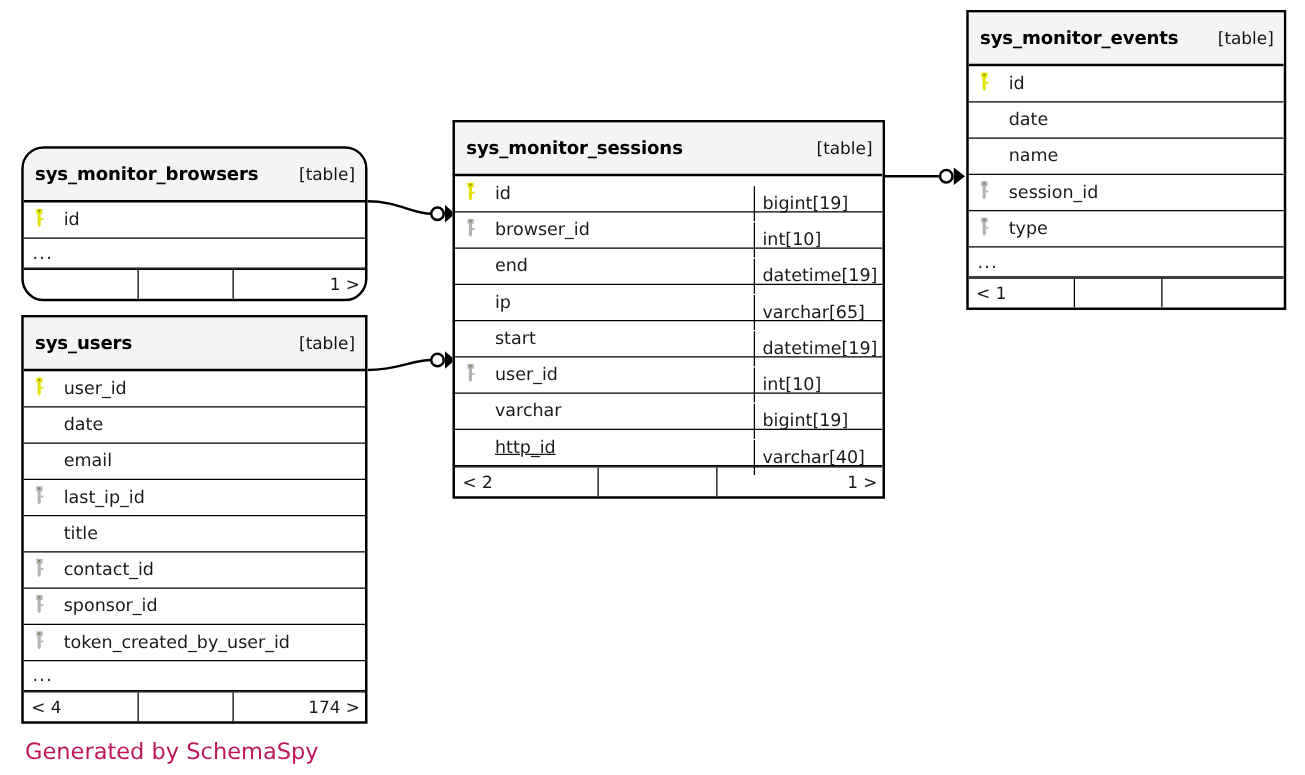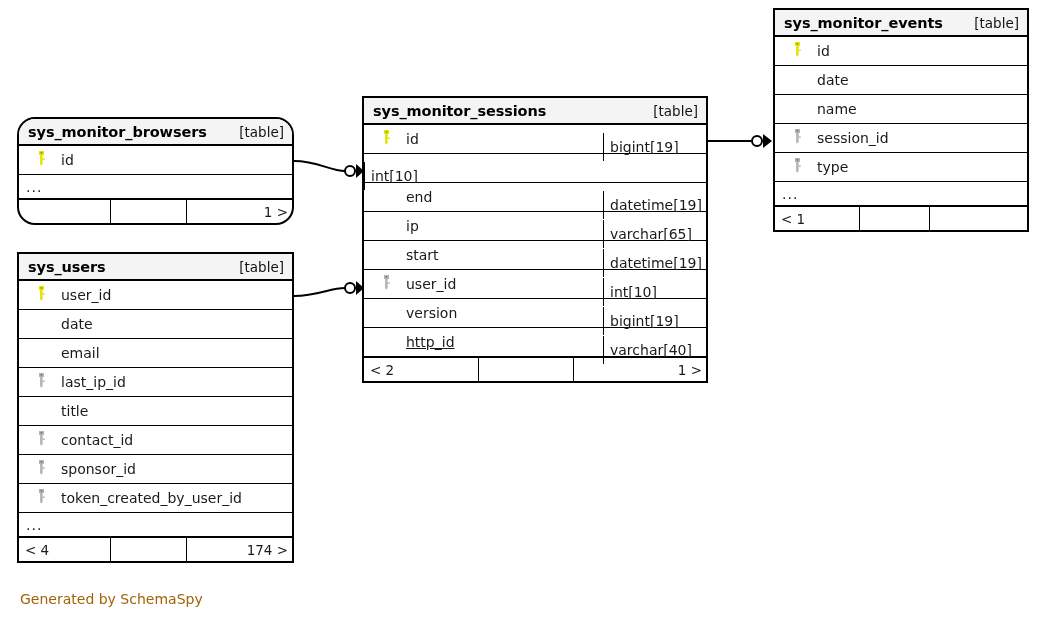--- a/index.html
+++ b/index.html
@@ -16,21 +16,21 @@
     position:absolute;
     border:2px solid #000000;
     background:#ffffff;
     box-sizing:border-box;
     overflow:hidden;
   }
   .tbl-header{
     display:flex;align-items:center;justify-content:space-between;
     background:#f4f4f4;
     border-bottom:2px solid #000000;
-    height:27px;box-sizing:border-box;
+    height:43px;box-sizing:border-box;
     padding:0 8px 0 9px;
     gap:31px;
   }
   .tbl-name{
     font-weight:bold;font-size:14.5px;letter-spacing:-0.1px;color:#000;
     white-space:nowrap;
   }
   .tbl-tag{
     font-size:13.5px;color:#111;white-space:nowrap;
   }
@@ -39,21 +39,21 @@
     display:flex;align-items:center;
     height:29px;box-sizing:border-box;
     border-bottom:1px solid #000000;
     font-size:14px;
   }
   .row:last-child{border-bottom:none;}
   .col-name{
     display:flex;align-items:center;
     box-sizing:border-box;
     height:100%;
-    padding-left:18px;
+    padding-left:8px;
     flex:1 1 auto;min-width:0;
   }
   .col-type{
     box-sizing:border-box;height:100%;
     display:flex;align-items:center;
     padding-left:6px;
     border-left:1px solid #000000;
     font-size:14px;white-space:nowrap;margin-top:16px;
   }
   .name-txt{white-space:nowrap;}
@@ -93,21 +93,21 @@
   .foot-cell:last-child{border-right:none;}
   .foot-left{justify-content:flex-start;}
   .foot-right{justify-content:flex-end;}
 
   
   #edges{position:absolute;left:0;top:0;width:1044px;height:620px;pointer-events:none;}
 
   
   .credit{
     position:absolute;
-    font-size:14px;color:#a16207;white-space:nowrap;
+    font-size:18px;color:#be185d;white-space:nowrap;
   }
 </style>
 </head>
 <body>
 
 <div id="canvas">
 
   <svg id="edges" width="1044" height="620" viewBox="0 0 1044 620">
       <g>
         <path d="M 294,161 C 318,161 330,171 345,171" fill="none" stroke="#000000" stroke-width="2"></path>
@@ -260,20 +260,31 @@
                   <rect x="3.1" y="0" width="2.6" height="3.4" fill="#e3e300"></rect>
                   <rect x="5.6" y="7.4" width="2.1" height="1.5" fill="#e3e300"></rect>
                   <rect x="3.6" y="1.1" width="1.6" height="1.6" fill="#4a4a00" opacity="0.55"></rect>
                 </svg></span>
             </span>
             <span class="name-txt">id</span>
           </div>
           <div class="col-type" style="flex:0 0 105px;">bigint[19]</div>
         </div>
         <div class="row">
+          <div class="col-name" style="flex:0 0 239px;">
+            <span class="keyslot">
+              <span class="keyicon"><svg width="9" height="15" viewBox="0 0 9 15">
+                  <path d="M2 0 H7 V4 H5.6 V13.2 L4.3 14.6 L3.1 13.2 V4 H2 Z" fill="#b3b3b3"></path>
+                  <rect x="3.1" y="0" width="2.6" height="3.4" fill="#b3b3b3"></rect>
+                  <rect x="5.6" y="7.4" width="2.1" height="1.5" fill="#b3b3b3"></rect>
+                  <rect x="3.6" y="1.1" width="1.6" height="1.6" fill="#4a4a00" opacity="0.55"></rect>
+                </svg></span>
+            </span>
+            <span class="name-txt">browser_id</span>
+          </div>
           <div class="col-type" style="flex:0 0 105px;">int[10]</div>
         </div>
         <div class="row">
           <div class="col-name" style="flex:0 0 239px;">
             <span class="keyslot"></span>
             <span class="name-txt">end</span>
           </div>
           <div class="col-type" style="flex:0 0 105px;">datetime[19]</div>
         </div>
         <div class="row">
@@ -300,21 +311,21 @@
                   <rect x="3.6" y="1.1" width="1.6" height="1.6" fill="#4a4a00" opacity="0.55"></rect>
                 </svg></span>
             </span>
             <span class="name-txt">user_id</span>
           </div>
           <div class="col-type" style="flex:0 0 105px;">int[10]</div>
         </div>
         <div class="row">
           <div class="col-name" style="flex:0 0 239px;">
             <span class="keyslot"></span>
-            <span class="name-txt">version</span>
+            <span class="name-txt">varchar</span>
           </div>
           <div class="col-type" style="flex:0 0 105px;">bigint[19]</div>
         </div>
         <div class="row">
           <div class="col-name" style="flex:0 0 239px;text-decoration:underline;">
             <span class="keyslot"></span>
             <span class="name-txt">http_id</span>
           </div>
           <div class="col-type" style="flex:0 0 105px;">varchar[40]</div>
         </div>

